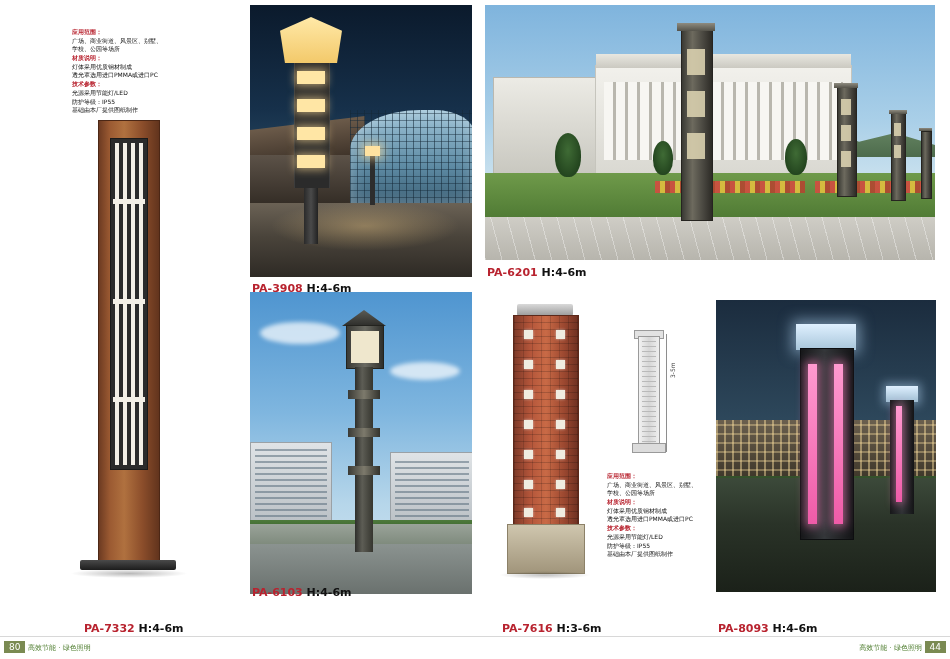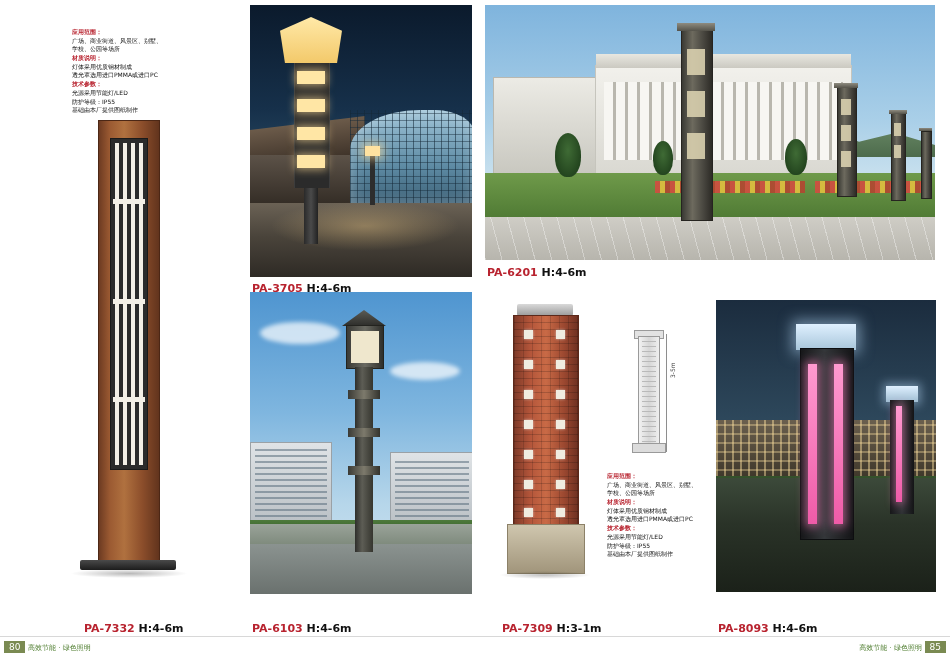--- a/index.html
+++ b/index.html
@@ -209,21 +209,21 @@
       <div class="lamphead"></div>
       <div class="lampbody"></div>
       <div class="lit" style="top:54px;"></div>
       <div class="lit" style="top:82px;"></div>
       <div class="lit" style="top:110px;"></div>
       <div class="lit" style="top:138px;"></div>
       <div class="pole"></div>
     </div>
   </div>
   <div class="cap" style="left:252px;top:282px;">
-    <span>PA-3705</span>
+    <span>PA-3908</span>
     <span class="h">H:4-6m</span>
   </div>
 
   <div class="photo p6201">
     <div class="sky"></div>
     <div class="hill"></div>
     <div class="bldgL"></div>
     <div class="bldg">
         <div class="cols"></div>
       </div>
@@ -277,21 +277,21 @@
       <div class="lhead"></div>
       <div class="lbox">
           <div class="lboxwin"></div>
         </div>
       <div class="lpole"></div>
       <div class="lband" style="top:80px;"></div>
       <div class="lband" style="top:118px;"></div>
       <div class="lband" style="top:156px;"></div>
     </div>
   </div>
-  <div class="cap" style="left:252px;top:622px;">
+  <div class="cap" style="left:252px;top:586px;">
     <span>PA-6103</span>
     <span class="h">H:4-6m</span>
   </div>
 
   <div class="photo p6202">
     <div class="cap" style="position:absolute;left:30px;top:4px;width:56px;height:12px;background:linear-gradient(180deg,#d9d9d9,#9a9a9a);border-radius:2px;color:transparent;"></div>
     <div class="body">
       <div class="brick"></div>
       <div class="sq" style="left:10px;top:14px;"></div>
       <div class="sq" style="left:42px;top:14px;"></div>
@@ -305,22 +305,22 @@
       <div class="sq" style="left:42px;top:134px;"></div>
       <div class="sq" style="left:10px;top:164px;"></div>
       <div class="sq" style="left:42px;top:164px;"></div>
       <div class="sq" style="left:10px;top:192px;"></div>
       <div class="sq" style="left:42px;top:192px;"></div>
     </div>
     <div class="plinth"></div>
     <div class="shadow"></div>
   </div>
   <div class="cap" style="left:502px;top:622px;">
-    <span>PA-7309</span>
-    <span class="h">H:3-1m</span>
+    <span>PA-7616</span>
+    <span class="h">H:3-6m</span>
   </div>
 
   <div class="draw">
     <div class="capd"></div>
     <div class="col"></div>
     <div class="based"></div>
     <div class="dim"></div>
     <div class="dimtxt">3-5m</div>
   </div>
 
@@ -359,15 +359,15 @@
     </div>
   </div>
   <div class="cap" style="left:718px;top:622px;">
     <span>PA-8093</span>
     <span class="h">H:4-6m</span>
   </div>
 
   <div class="bottomline"></div>
   <div class="folio" style="left:4px;">80</div>
   <div class="folio-txt" style="left:28px;">高效节能 · 绿色照明</div>
-  <div class="folio" style="right:4px;">85</div>
+  <div class="folio" style="right:4px;">44</div>
   <div class="folio-txt" style="right:28px;">高效节能 · 绿色照明</div>
 </div>
 
 </body></html>

